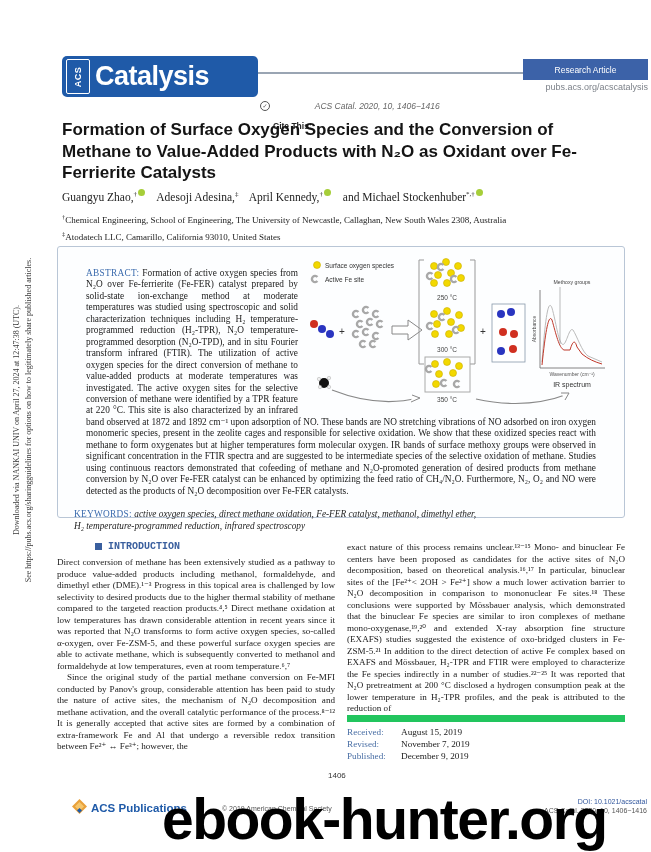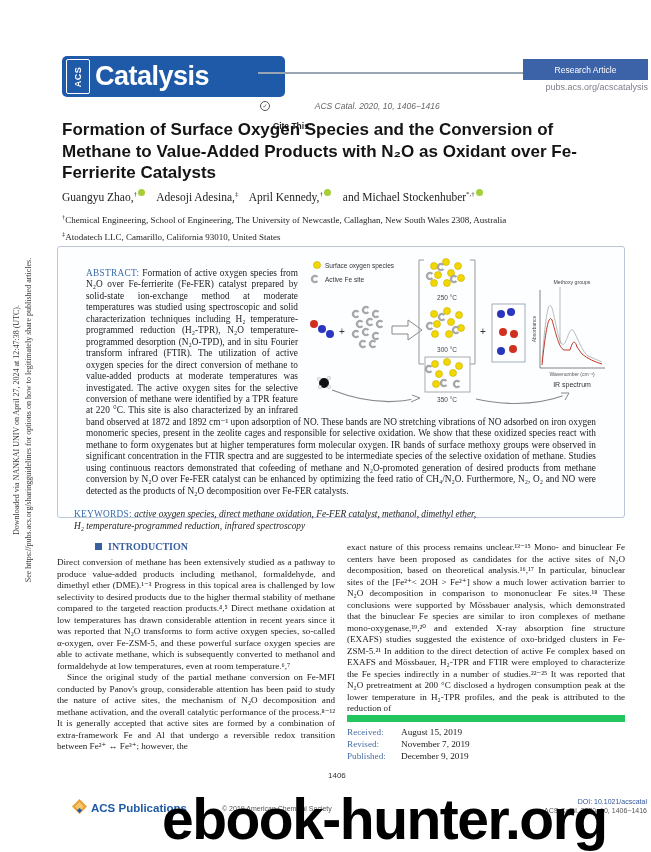--- a/index.html
+++ b/index.html
@@ -3,21 +3,21 @@
 <meta charset="utf-8">
 <style>
   html,body{margin:0;padding:0;background:#e8e8e8;}
   .page{position:relative;width:651px;height:852px;background:#fff;overflow:hidden;
         font-family:"Liberation Serif","DejaVu Serif",serif;color:#1a1a1a;}
   
   .edgebar{position:absolute;left:-297px;top:408px;width:640px;
            transform:rotate(-90deg);text-align:center;
            font-size:8px;line-height:12px;color:#3a3a3a;}
   
-  .banner{position:absolute;left:62px;top:56px;width:223px;height:41px;background:#1f5aa8;
+  .banner{position:absolute;left:62px;top:56px;width:196px;height:41px;background:#1f5aa8;
           border-radius:5px;display:flex;align-items:center;}
   .acsbox{width:22px;height:33px;margin-left:4px;border:1.5px solid #fff;border-radius:2px;
           display:flex;align-items:center;justify-content:center;}
   .acsbox span{transform:rotate(-90deg);color:#fff;font-family:"Liberation Sans","DejaVu Sans",sans-serif;
           font-weight:bold;font-size:9px;letter-spacing:.5px;}
   .jname{color:#fff;font-family:"Liberation Sans","DejaVu Sans",sans-serif;font-weight:bold;
          font-size:27px;margin-left:5px;letter-spacing:-.5px;}
   .hdr-line{position:absolute;left:258px;top:72px;width:390px;height:2px;background:#9aa5b3;}
   .badge{position:absolute;left:523px;top:59px;width:125px;height:21px;background:#3c62a8;color:#fff;
          font-family:"Liberation Sans","DejaVu Sans",sans-serif;font-size:8.5px;
@@ -44,21 +44,21 @@
   .affils sup{font-size:6.5px;}
   
   .abs-box{position:absolute;left:57px;top:246px;width:568px;height:272px;background:#fdfeff;
            border:1px solid #b9c6d6;border-radius:3px;padding:9px 16px;box-sizing:border-box;}
   .figure{float:right;width:300px;height:150px;margin:0 0 4px 10px;}
   .abs-p{font-size:9.3px;line-height:11.45px;text-align:justify;margin:12px;}
   .lbl{color:#3a6aad;letter-spacing:.3px;}
   .kw{font-size:9.3px;line-height:11.5px;margin-top:5px;width:505px;}
   .kw .kwtext{font-style:italic;color:#222;}
   
-  .sec-head{position:absolute;left:57px;top:541px;font-family:Liberation Serif, serif;
+  .sec-head{position:absolute;left:57px;top:541px;font-family:Liberation Mono, monospace;
             font-weight:bold;font-size:10px;color:#3a5f9e;display:flex;align-items:center;padding-left:38px;}
   .sqicon{width:7px;height:7px;background:#3a5f9e;margin-right:6px;display:inline-block;}
   .colL{position:absolute;left:57px;top:557px;width:278px;}
   .colR{position:absolute;left:347px;top:542px;width:278px;}
   .bodyp{font-size:9.1px;line-height:11.5px;text-align:justify;margin:0;}
   .indent{text-indent:10px;}
   .dates{border-top:7px solid #22c55e;padding-top:4px;font-size:9.2px;line-height:12.2px;}
   .dates .dl{color:#4a6fa5;display:inline-block;width:54px;}
   
   .pub{position:absolute;left:72px;top:799px;display:flex;align-items:flex-end;}

